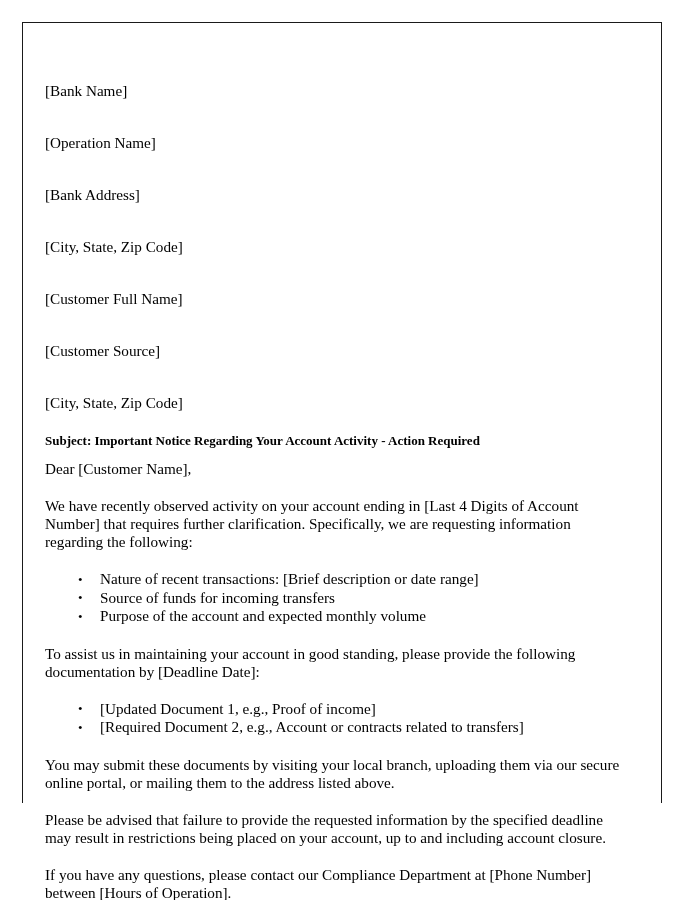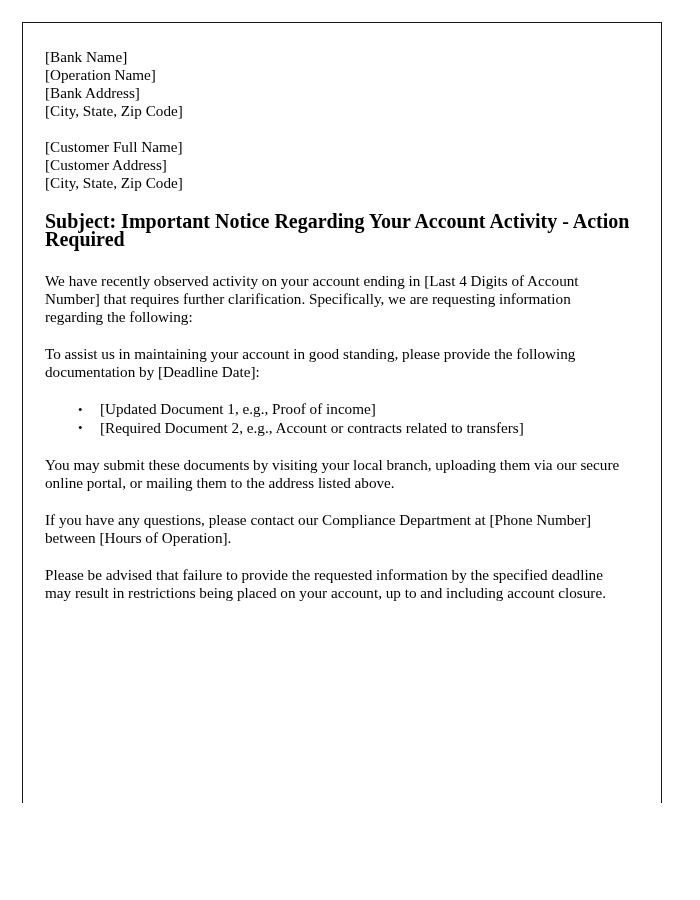--- a/index.html
+++ b/index.html
@@ -39,29 +39,30 @@
     font-size: 15.2px;
     line-height: 18px;
   }
 
   .address-block {
     margin: 0 0 18px 0;
   }
   .address-line {
     display: block;
     white-space: nowrap;
+    margin-top: 34px;
   }
   .address-block.recipient {
     margin-bottom: 20px;
   }
 
   .subject-line {
     font-weight: bold;
-    margin: 0 0 24px 0;
-    font-size: 20px;
+    margin: 0 0 10px 0;
+    font-size: 13px;
     line-height: 18px;
   }
 
   .salutation {
     margin: 0 0 19px 0;
   }
 
   .para {
     margin: 0 0 19px 0;
     text-align: left;
@@ -95,37 +96,43 @@
 
   <div class="address-block sender">
     <span class="address-line">[Bank Name]</span>
     <span class="address-line">[Operation Name]</span>
     <span class="address-line">[Bank Address]</span>
     <span class="address-line">[City, State, Zip Code]</span>
   </div>
 
   <div class="address-block recipient">
     <span class="address-line">[Customer Full Name]</span>
-    <span class="address-line">[Customer Address]</span>
+    <span class="address-line">[Customer Source]</span>
     <span class="address-line">[City, State, Zip Code]</span>
   </div>
 
   <p class="subject-line">Subject: Important Notice Regarding Your Account Activity - Action Required</p>
 
+  <p class="para salutation">Dear [Customer Name],</p>
 
 
   <p class="para">We have recently observed activity on your account ending in [Last 4 Digits of Account Number] that requires further clarification. Specifically, we are requesting information regarding the following:</p>
 
+  <ul class="doc-list">
+    <li>Nature of recent transactions: [Brief description or date range]</li>
+    <li>Source of funds for incoming transfers</li>
+    <li>Purpose of the account and expected monthly volume</li>
+  </ul>
 
   <p class="para">To assist us in maintaining your account in good standing, please provide the following documentation by [Deadline Date]:</p>
 
   <ul class="doc-list">
     <li>[Updated Document 1, e.g., Proof of income]</li>
     <li>[Required Document 2, e.g., Account or contracts related to transfers]</li>
   </ul>
 
   <p class="para">You may submit these documents by visiting your local branch, uploading them via our secure online portal, or mailing them to the address listed above.</p>
 
+  <p class="para">Please be advised that failure to provide the requested information by the specified deadline may result in restrictions being placed on your account, up to and including account closure.</p>
+
   <p class="para">If you have any questions, please contact our Compliance Department at [Phone Number] between [Hours of Operation].</p>
-
-  <p class="para">Please be advised that failure to provide the requested information by the specified deadline may result in restrictions being placed on your account, up to and including account closure.</p>
 
 </div>
 
 </body></html>

